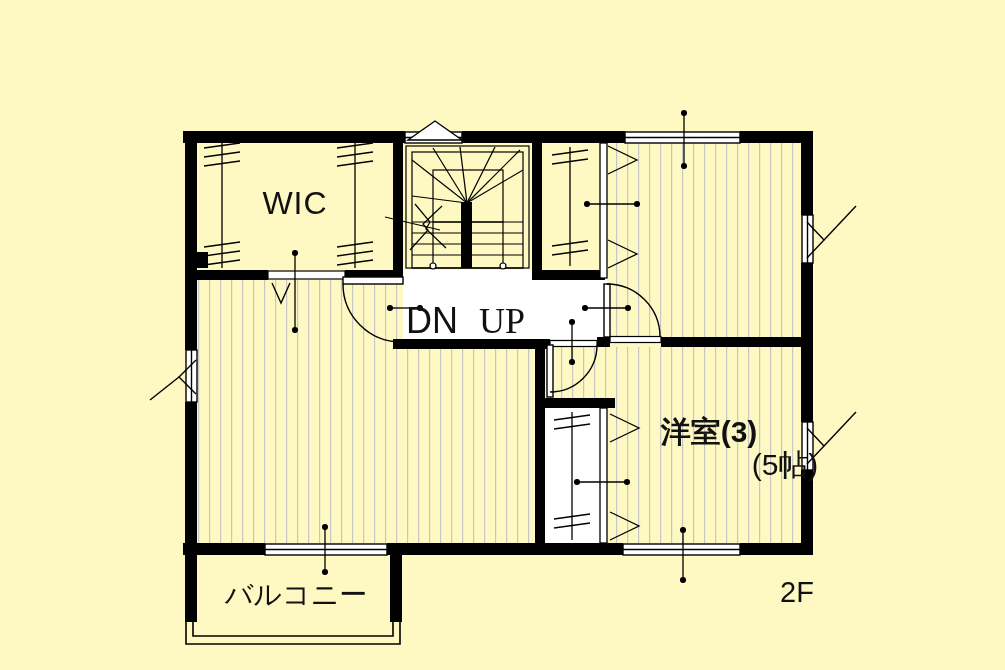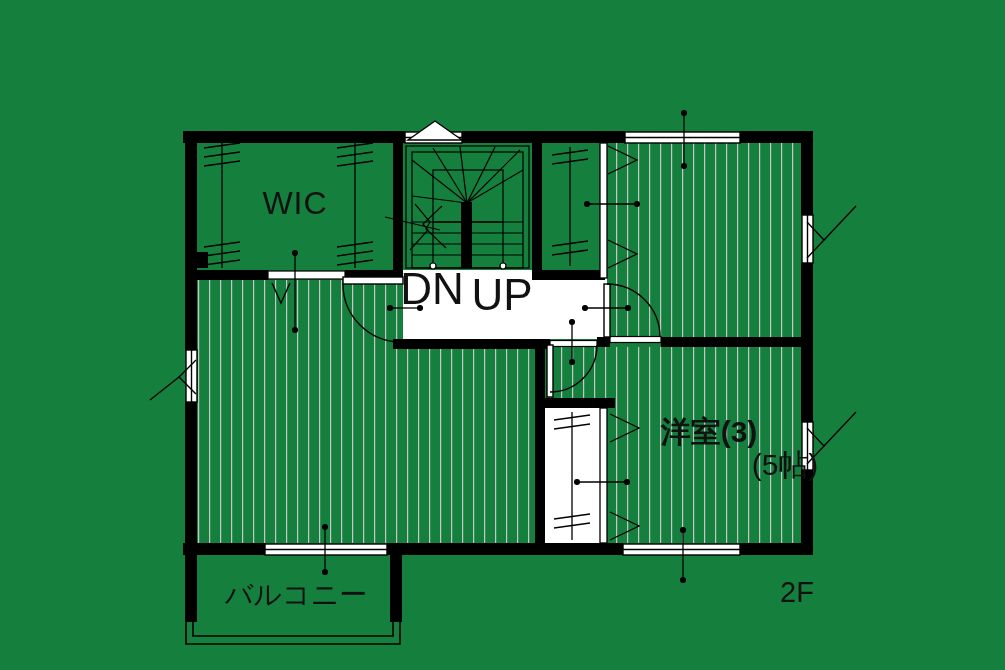--- a/index.html
+++ b/index.html
@@ -1,27 +1,27 @@
 <!DOCTYPE html>
 <html><head>
 <meta charset="utf-8">
 <style>
   html,body{margin:0;padding:0;background:#ffffff;}
   .canvas{
-    position:relative;width:1005px;height:670px;background:#15803d;overflow:hidden;
+    position:relative;width:1005px;height:670px;background:#fef9c3;overflow:hidden;
     font-family:"Liberation Sans","DejaVu Sans",sans-serif;
   }
   svg{position:absolute;left:0;top:0;}
   .lbl{
     position:absolute;transform:translate(-50%,-50%);
     color:#111;white-space:nowrap;text-align:center;line-height:1.08;
     font-family:"Liberation Sans","DejaVu Sans",sans-serif;
   }
   .lbl-wic{font-size:32px;letter-spacing:1px;}
-  .lbl-stair{font-size:44px;}
+  .lbl-stair{font-size:36px;margin-top:32px;}
   .lbl-room1{font-size:34px;}
   .lbl-room2{font-size:30px;}
   .lbl-room3{font-size:30px;}
   .lbl-balcony{font-size:28px;}
   .lbl-floor{font-size:29px;}
 </style>
 </head>
 <body>
 
 <div class="canvas">
@@ -214,19 +214,19 @@
   </g>
 
   <g fill="none" stroke="#000000" stroke-width="1.6">
     <polyline points="186,622 186,644 400,644 400,622"></polyline>
     <polyline points="193,622 193,636 393,636 393,622"></polyline>
   </g>
 </svg>
 
 <div class="lbl lbl-wic" style="left:295px;top:203px;">WIC</div>
 <div class="lbl lbl-stair" style="left:432px;top:289px;">DN</div>
-<div class="lbl lbl-stair" style="left:502px;top:295px;">UP</div>
+<div class="lbl lbl-stair" style="left:502px;top:289px;font-family:Liberation Serif, serif;">UP</div>
 <div class="lbl lbl-room3" style="left:709px;top:432px;font-weight:bold;">洋室(3)</div>
 <div class="lbl lbl-room3" style="left:750px;top:465px;margin-left:35px;">(5帖)</div>
 <div class="lbl lbl-balcony" style="left:296px;top:595px;">バルコニー</div>
 <div class="lbl lbl-floor" style="left:797px;top:593px;">2F</div>
 
 </div>
 
 </body></html>

